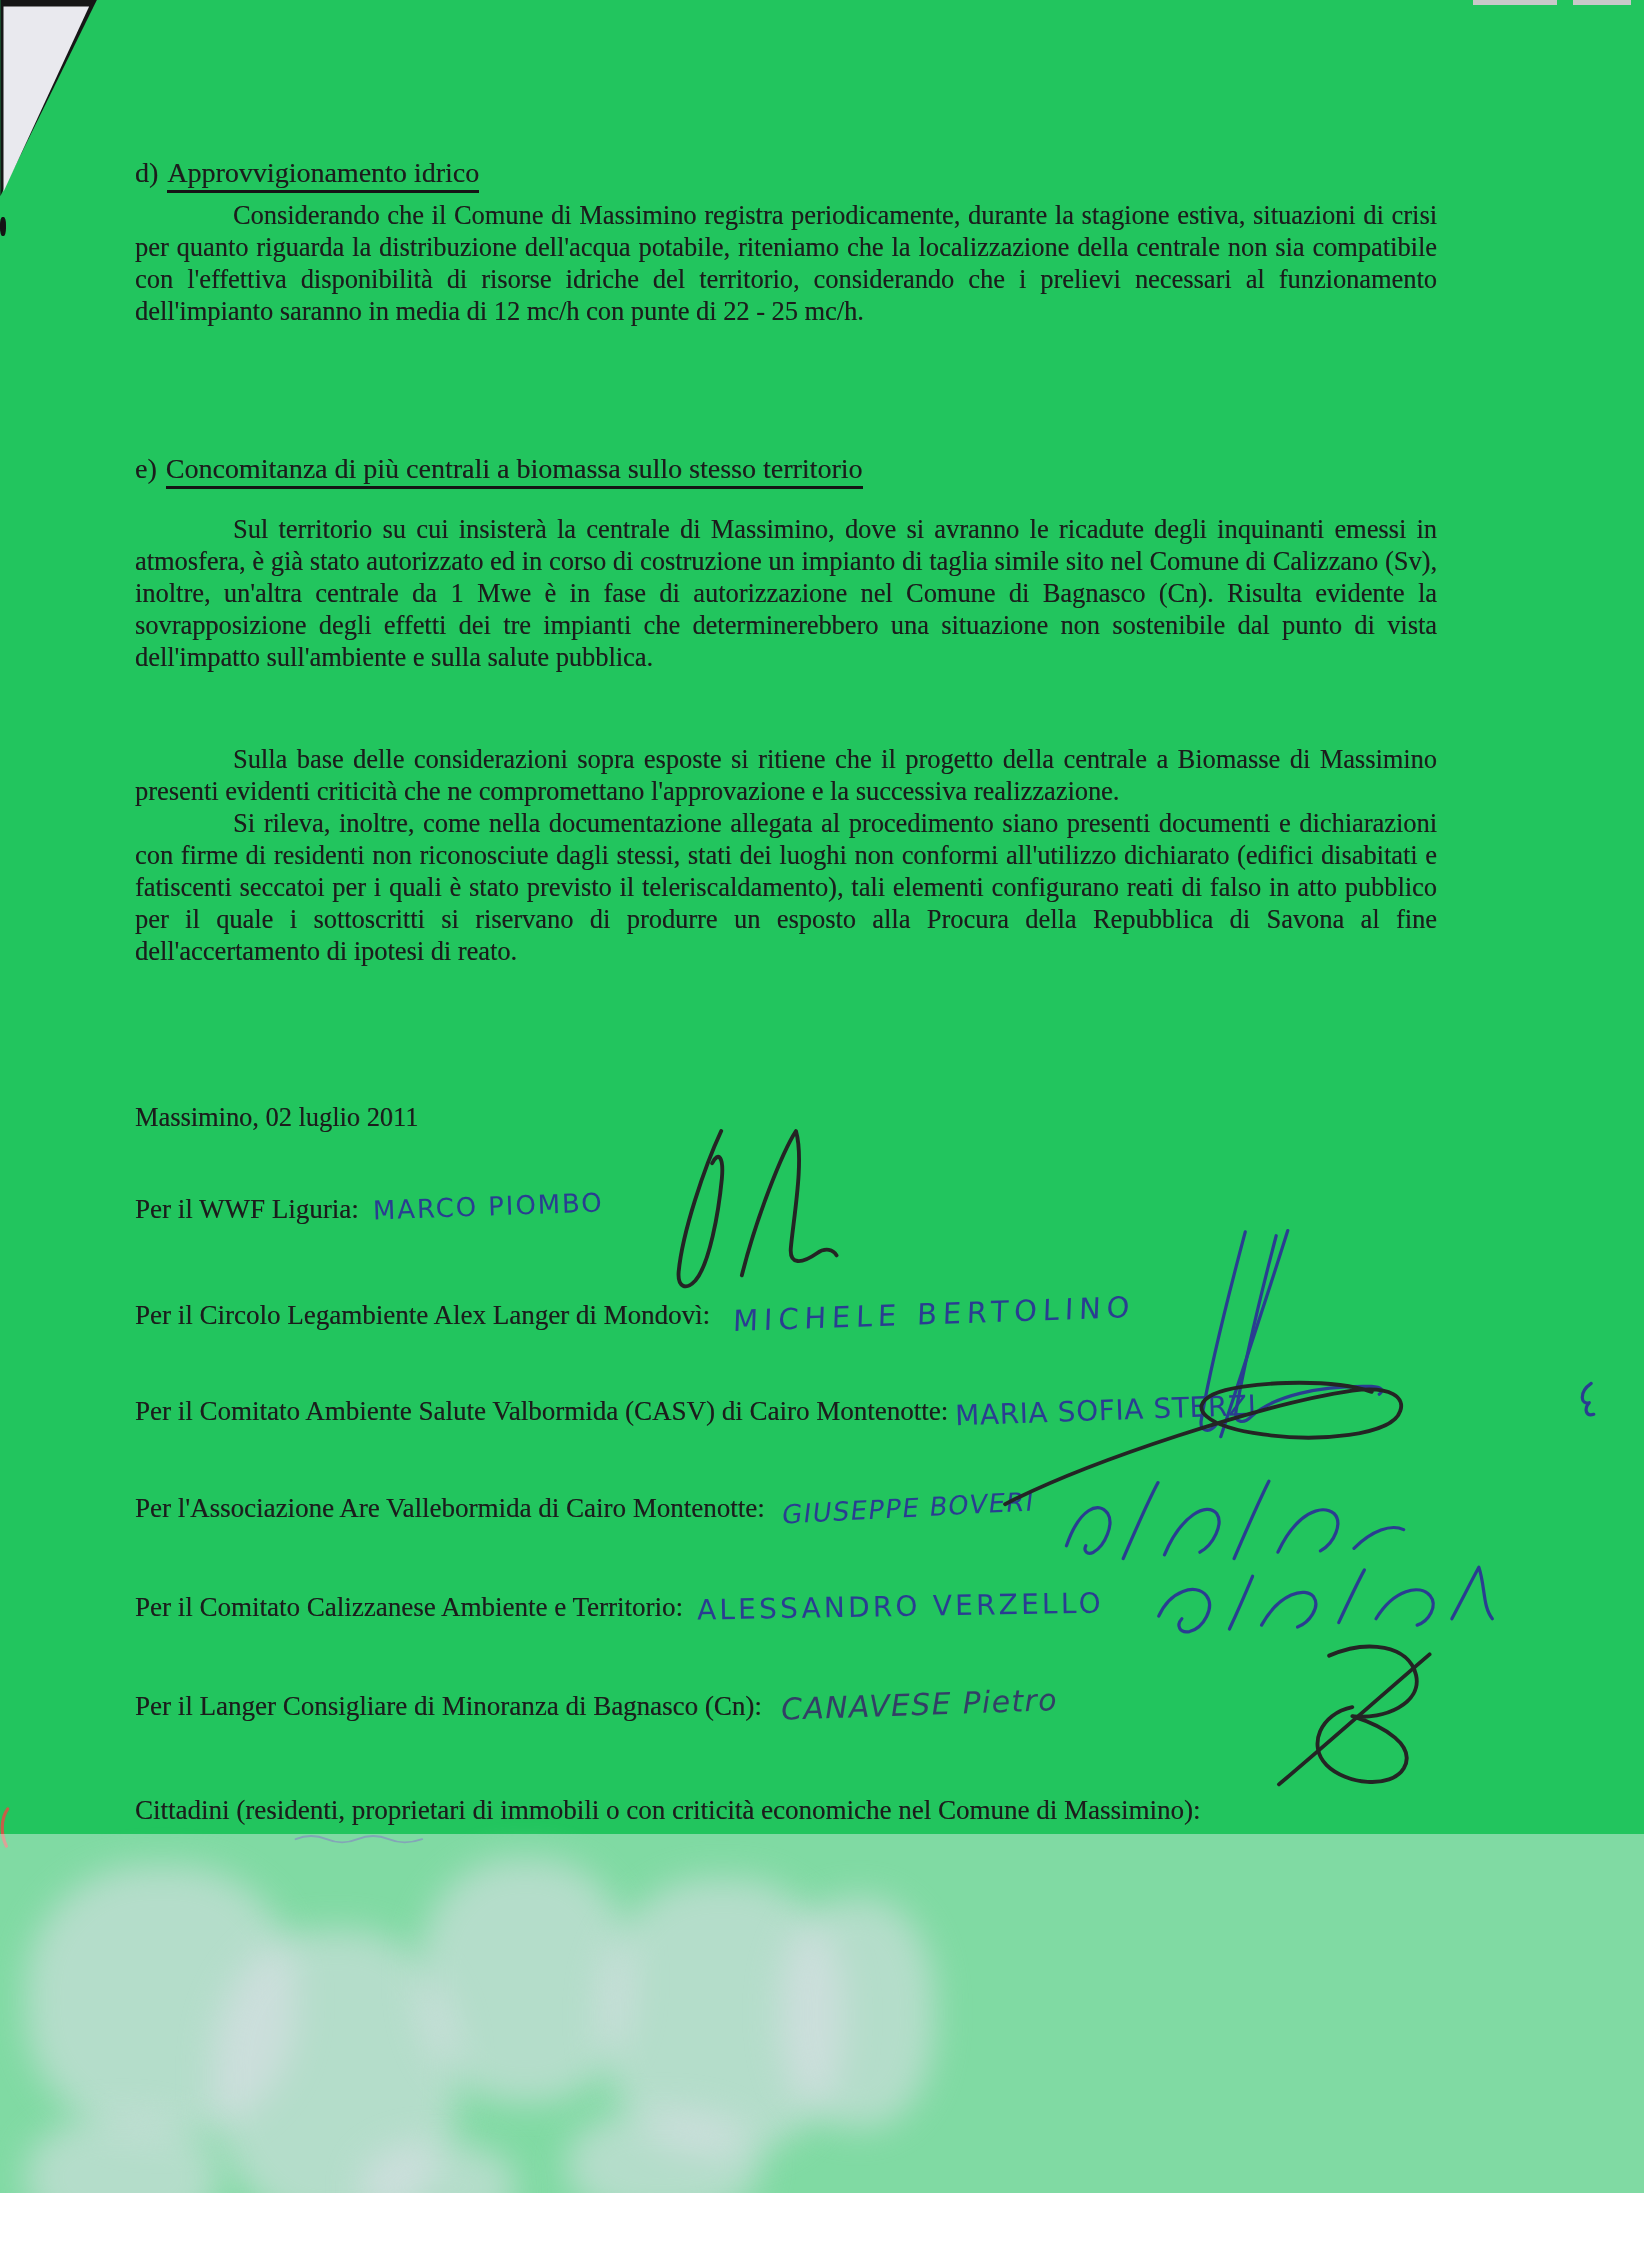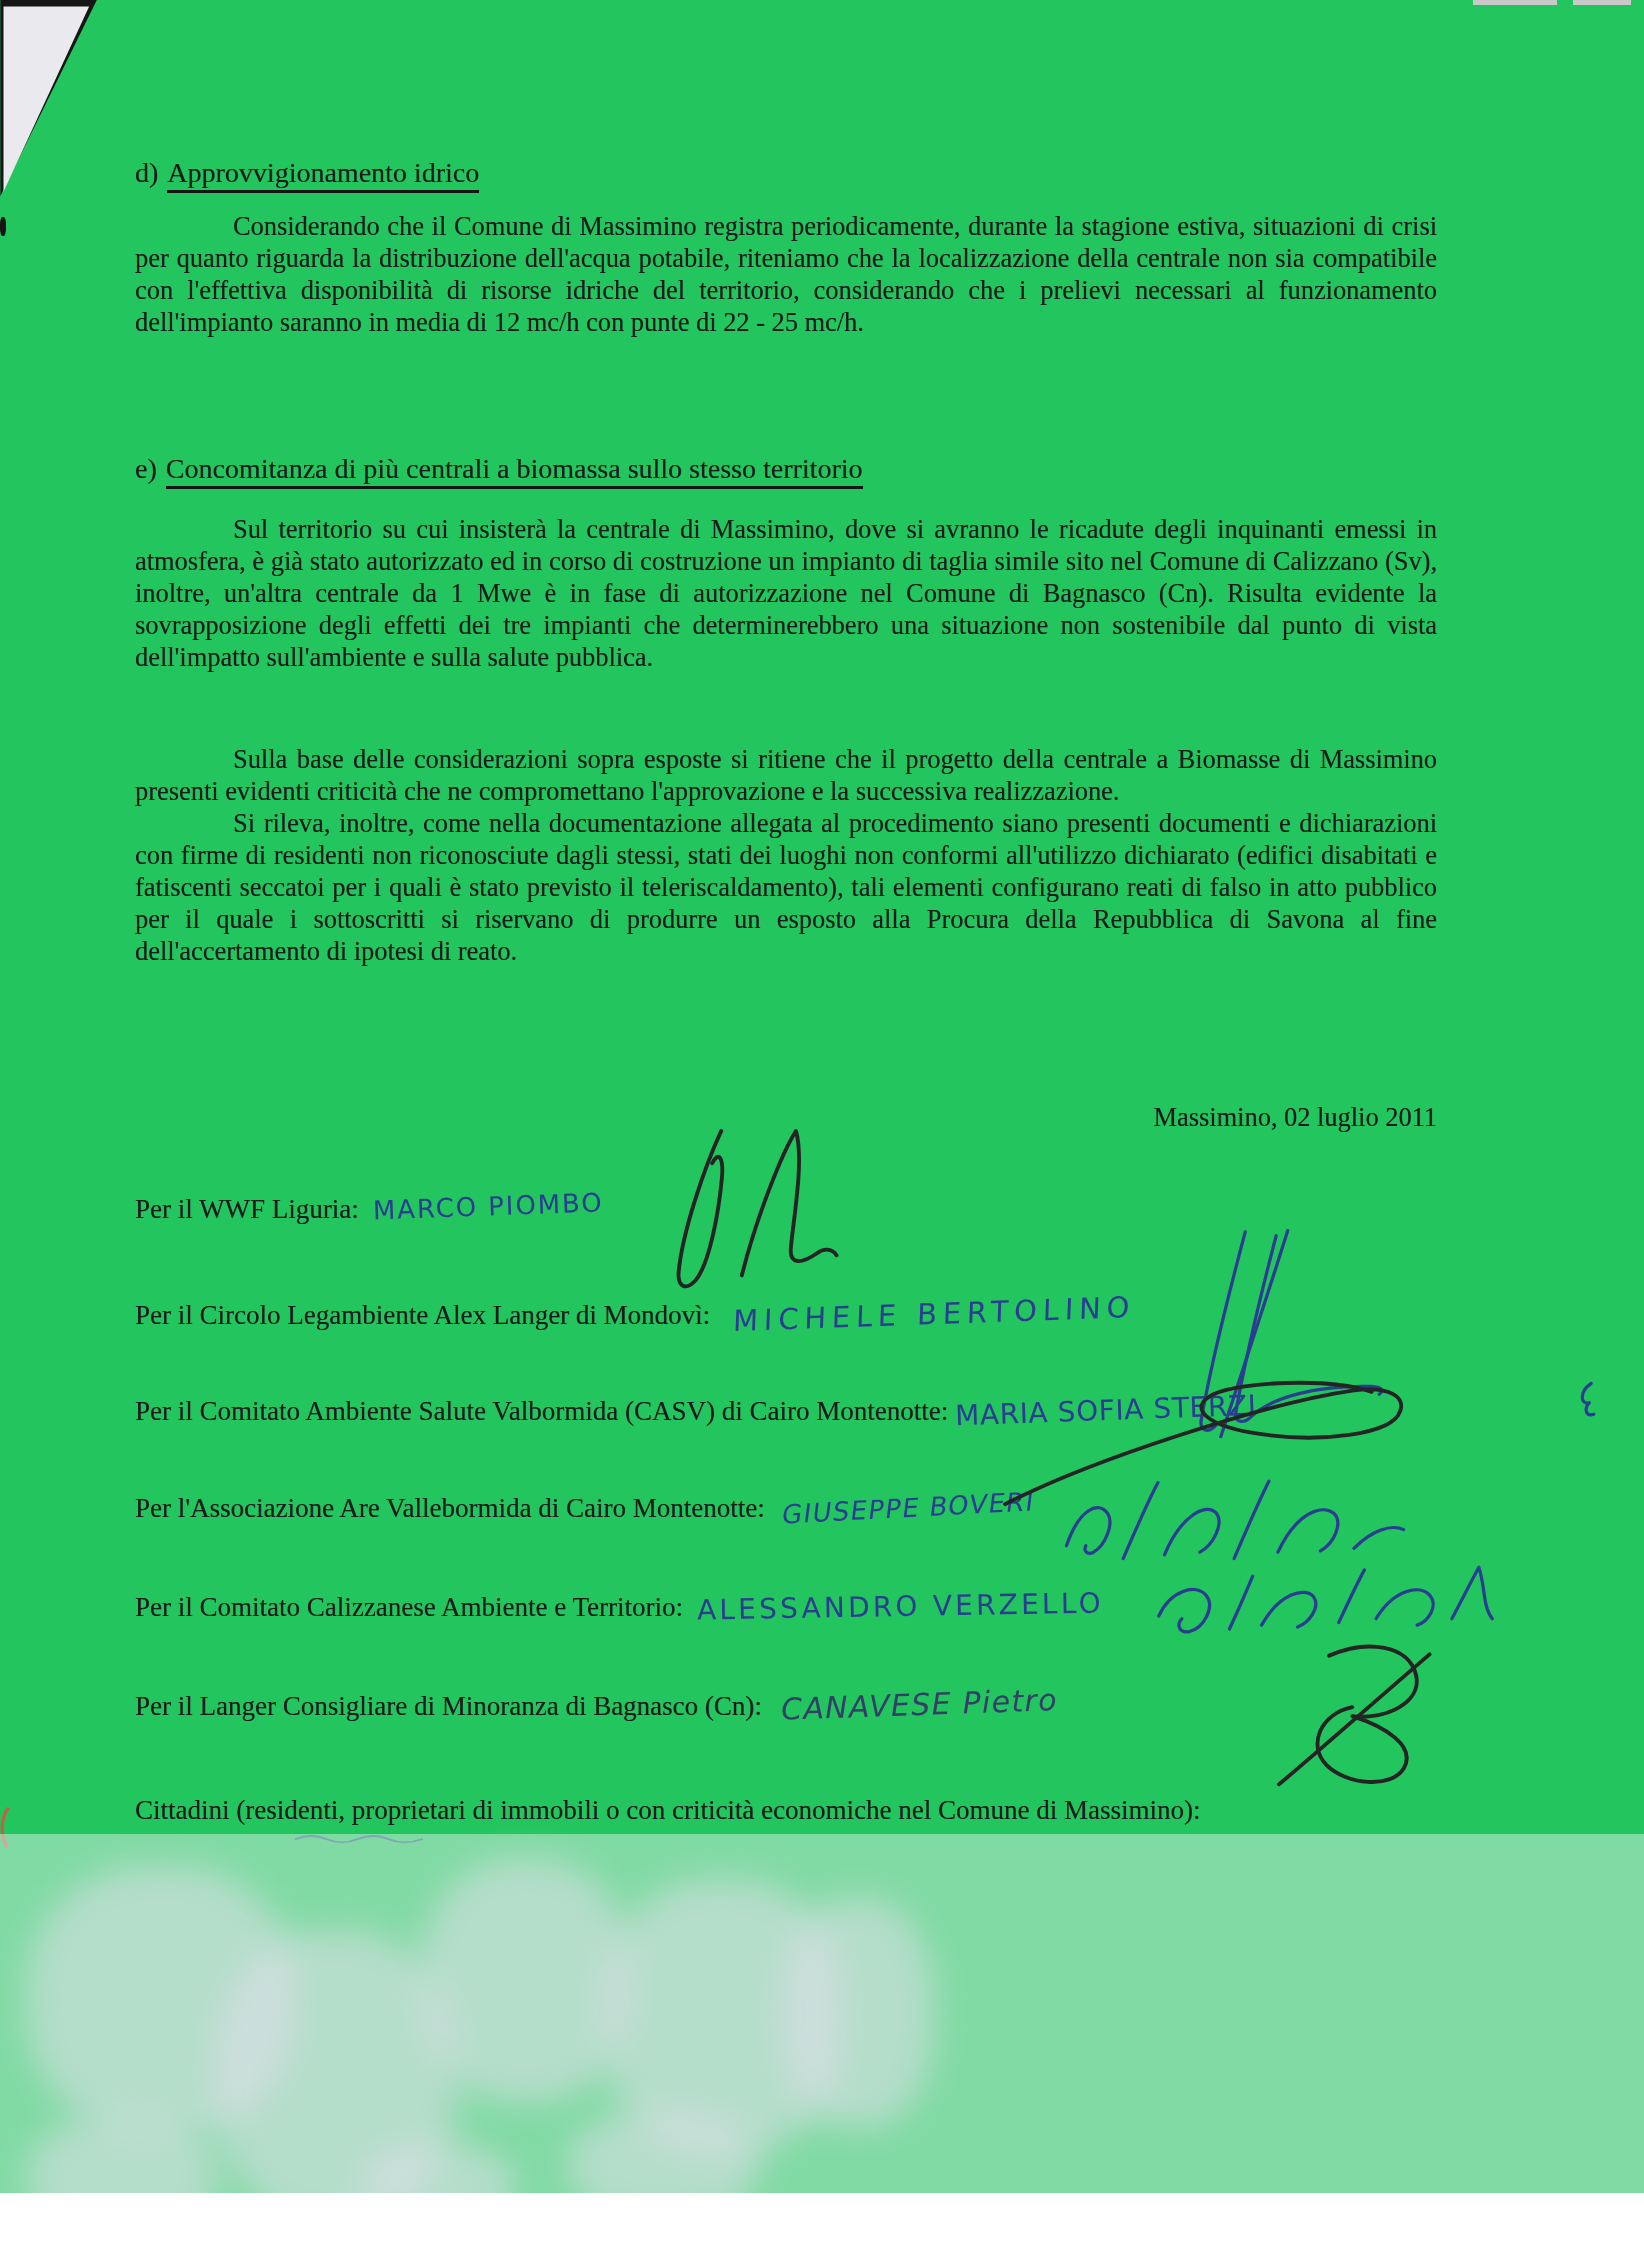--- a/index.html
+++ b/index.html
@@ -70,37 +70,37 @@
     <polygon points="0,0 150,0 0,305" fill="#161616"></polygon>
     <polygon points="5,10 138,10 5,298" fill="#e9e9ee"></polygon>
   </svg>
   <div class="edge-blob"></div>
   <div class="top-dash" style="left:1473px;width:84px;"></div>
   <div class="top-dash" style="left:1573px;width:58px;"></div>
 
   <div class="typed heading" style="top:157px;">
     <span class="pfx">d)</span><span class="u">Approvvigionamento idrico</span>
   </div>
-  <div class="typed para" style="top:210px;">
+  <div class="typed para" style="top:199px;">
     <p>Considerando che il Comune di Massimino registra periodicamente, durante la stagione estiva, situazioni di crisi per quanto riguarda la distribuzione dell'acqua potabile, riteniamo che la localizzazione della centrale non sia compatibile con l'effettiva disponibilità di risorse idriche del territorio, considerando che i prelievi necessari al funzionamento dell'impianto saranno in media di 12 mc/h con punte di 22 - 25 mc/h.</p>
   </div>
 
   <div class="typed heading" style="top:453px;">
     <span class="pfx">e)</span><span class="u">Concomitanza di più centrali a biomassa sullo stesso territorio</span>
   </div>
   <div class="typed para" style="top:513px;">
     <p>Sul territorio su cui insisterà la centrale di Massimino, dove si avranno le ricadute degli inquinanti emessi in atmosfera, è già stato autorizzato ed in corso di costruzione un impianto di taglia simile sito nel Comune di Calizzano (Sv), inoltre, un'altra centrale da 1 Mwe è in fase di autorizzazione nel Comune di Bagnasco (Cn). Risulta evidente la sovrapposizione degli effetti dei tre impianti che determinerebbero una situazione non sostenibile dal punto di vista dell'impatto sull'ambiente e sulla salute pubblica.</p>
   </div>
 
   <div class="typed para" style="top:743px;">
     <p>Sulla base delle considerazioni sopra esposte si ritiene che il progetto della centrale a Biomasse di Massimino presenti evidenti criticità che ne compromettano l'approvazione e la successiva realizzazione.</p>
     <p>Si rileva, inoltre, come nella documentazione allegata al procedimento siano presenti documenti e dichiarazioni con firme di residenti non riconosciute dagli stessi, stati dei luoghi non conformi all'utilizzo dichiarato (edifici disabitati e fatiscenti seccatoi per i quali è stato previsto il teleriscaldamento), tali elementi configurano reati di falso in atto pubblico per il quale i sottoscritti si riservano di produrre un esposto alla Procura della Repubblica di Savona al fine dell'accertamento di ipotesi di reato.</p>
   </div>
 
-  <div class="typed" style="top:1101px;text-align:right;">Massimino, 02 luglio 2011</div>
+  <div class="typed" style="top:1101px;">Massimino, 02 luglio 2011</div>
 
   <div class="sigrow" style="top:1194px;">
     <span>Per il WWF  Liguria:</span>
     <span class="hand hand-1">MARCO PIOMBO</span>
   </div>
 
   <div class="sigrow" style="top:1297px;">
     <span>Per il Circolo Legambiente Alex Langer di Mondovì:</span>
     <span class="hand hand-2">MICHELE BERTOLINO</span>
   </div>

